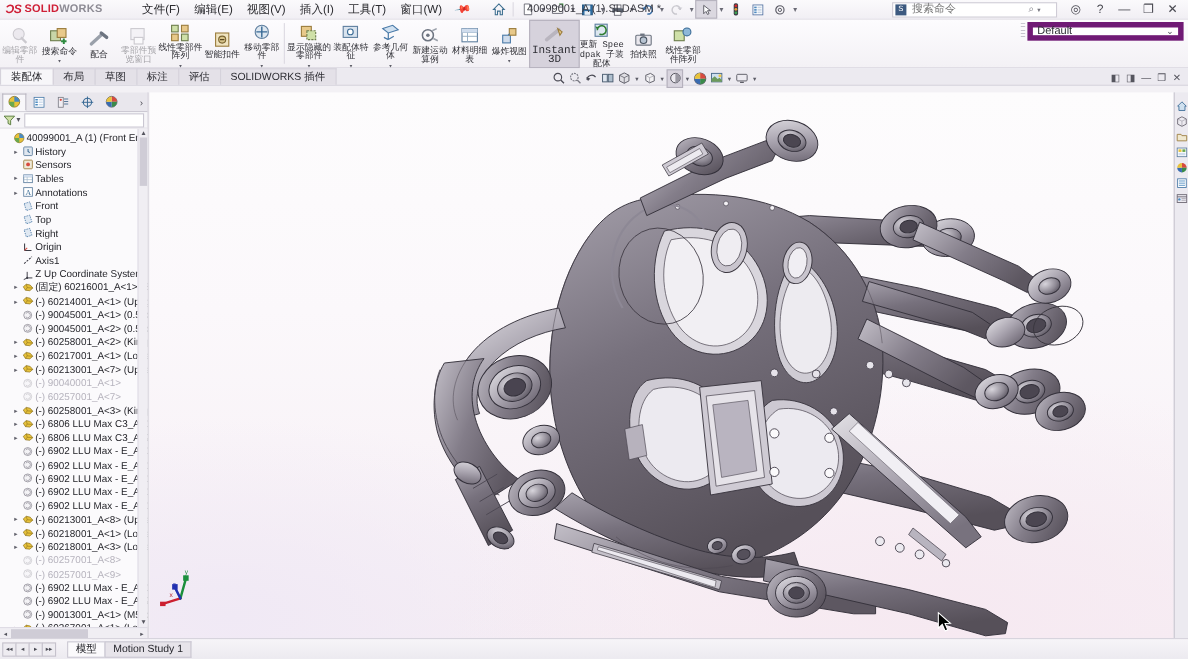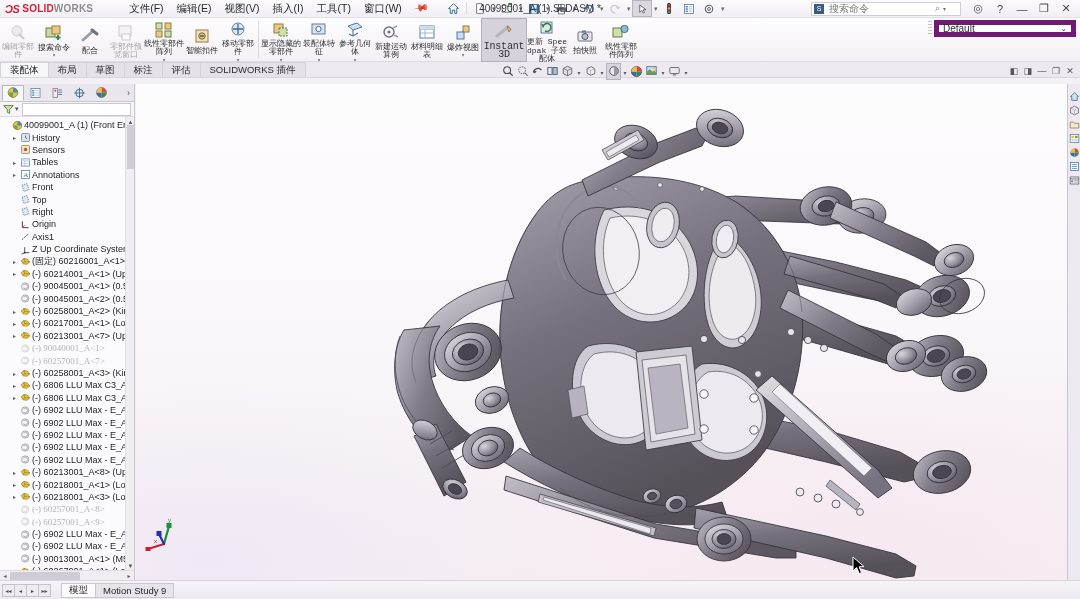--- a/index.html
+++ b/index.html
@@ -136,21 +136,21 @@
     position: relative;
   }
   .trow {
     display: flex; align-items: center; height: 12.4px; white-space: nowrap;
     padding-left: 2px; font-size: 9px; color: #1f1f25; cursor: default;
   }
   .trow .exp { width: 9px; text-align: center; color: #5f5f69; font-size: 6px; flex: none; }
   .trow .tico { width: 13px; flex: none; display: flex; align-items: center; justify-content: center; }
   .trow .tlbl { overflow: hidden; text-overflow: clip; }
   .trow.indent1 { padding-left: 10px; }
-  .trow.suppressed .tlbl { color: #b6b3bd; font-family: Liberation Serif, serif; }
+  .trow.suppressed .tlbl { color: #b6b3bd; }
   .trow.root { font-size: 9px; }
 
   .tree-scroll {
     position: absolute; right: 0; top: 0; bottom: 0; width: 9px; background: #f0eef3;
     border-left: 1px solid #dfdce5;
   }
   .tree-scroll .thumb { position: absolute; top: 8px; left: 1px; width: 7px; height: 44px; background: #cfccd6; }
   .tree-scroll .up, .tree-scroll .dn { position: absolute; left: 0; width: 9px; height: 9px;
      display: flex; align-items: center; justify-content: center; font-size: 6px; color: #55555e; }
   .tree-scroll .up { top: 0; } .tree-scroll .dn { bottom: 0; }
@@ -1317,21 +1317,21 @@
 
   <div class="statusbar">
     <div class="navbtns">
       <div class="navbtn">◂◂</div>
       <div class="navbtn">◂</div>
       <div class="navbtn">▸</div>
       <div class="navbtn">▸▸</div>
     </div>
     <div class="sbtabs">
       <div class="sbtab active">模型</div>
-      <div class="sbtab">Motion Study 9</div>
+      <div class="sbtab">Motion Study 1</div>
       <div class="sbfill"></div>
     </div>
   </div>
 
   <svg class="cursor" width="14" height="20" viewBox="0 0 14 20">
     <path d="M1 1 L1 15 L4.6 11.6 L7.2 17.6 L9.6 16.6 L7.1 10.8 L12 10.6 Z" fill="#000" stroke="#fff" stroke-width="1"></path>
   </svg>
 
 </div>
 

